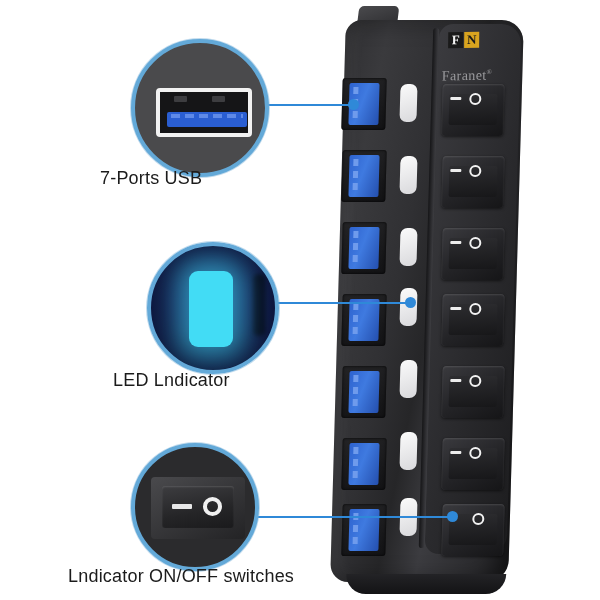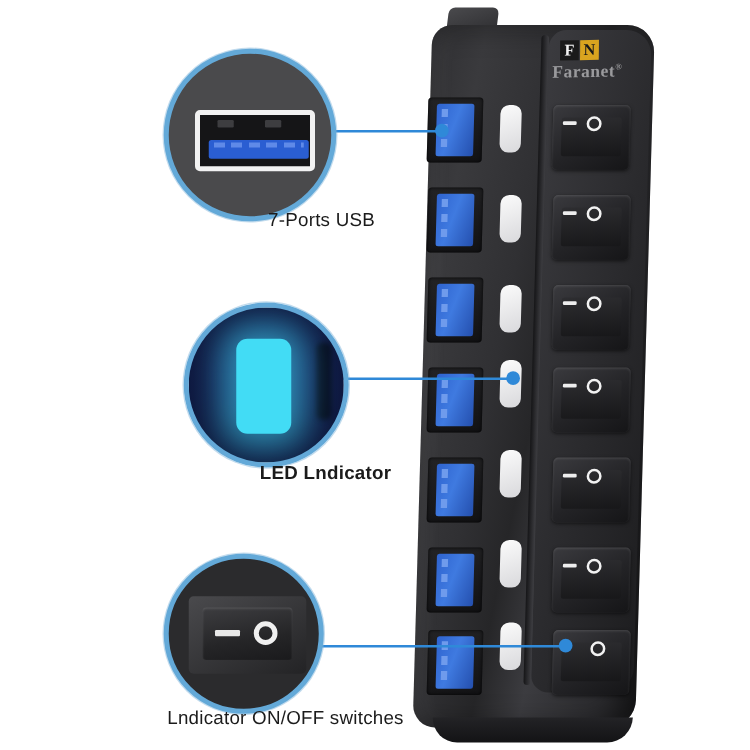--- a/index.html
+++ b/index.html
@@ -39,23 +39,23 @@
     position: absolute;
     border-radius: 50%;
     box-sizing: border-box;
     border: 4px solid #63a9d8;
     overflow: hidden;
     z-index: 7;
     box-shadow: 0 0 0 1px rgba(120,175,215,.45);
   }
   .callout-caption {
     position: absolute;
-    text-align: right;
+    text-align: left;
     color: #1b1b1b;
-    font-size: 15px;
+    font-size: 18px;
     letter-spacing: .2px;
     white-space: nowrap;
     z-index: 8;
   }
 
   
   #callout-usb {
     left: 131px; top: 39px;
     width: 138px; height: 138px;
     background: #4a4a4c;
@@ -214,26 +214,25 @@
     width: 15px; height: 16px;
     font-size: 13px;
     font-weight: bold;
     line-height: 16px;
     text-align: center;
     font-family: "Liberation Serif", serif;
   }
   .brand-f { background: #1a1a1a; color: #f4f4f4; }
   .brand-n { background: #d9a41f; color: #1a1a1a; }
   .brand-name {
-    margin-top: 2px;
+    margin-top: 20px;
     font-size: 14px;
     color: #9a9a9d;
     letter-spacing: .4px;
     font-family: "Liberation Serif", serif;
-    font-weight: bold;
   }
   .brand-name sup { font-size: 7px; }
 
   
   .port {
     position: absolute;
     left: 12px;
     width: 44px; height: 52px;
     background: linear-gradient(165deg,#232325,#121214);
     border-radius: 3px;
@@ -335,21 +334,21 @@
       <div class="usb-tab-r"></div>
       <div class="usb-tongue"></div>
     </div>
   </div>
   <div class="callout-caption" style="left:100px; top:168px; width:200px;">7-Ports USB</div>
 
   <div id="callout-led" class="callout">
     <div class="led-edge"></div>
     <div class="led-glow"></div>
   </div>
-  <div class="callout-caption" style="left:113px; top:370px; width:200px;font-weight:bold;">LED Lndicator</div>
+  <div class="callout-caption" style="left:113px; top:370px; width:200px;">LED Lndicator</div>
 
   <div id="callout-switch" class="callout">
     <div class="sw-bezel">
       <div class="sw-rocker">
         <div class="sw-dash"></div>
         <div class="sw-circle"></div>
       </div>
     </div>
   </div>
   <div class="callout-caption" style="left:68px; top:566px; width:255px;">Lndicator ON/OFF switches</div>

